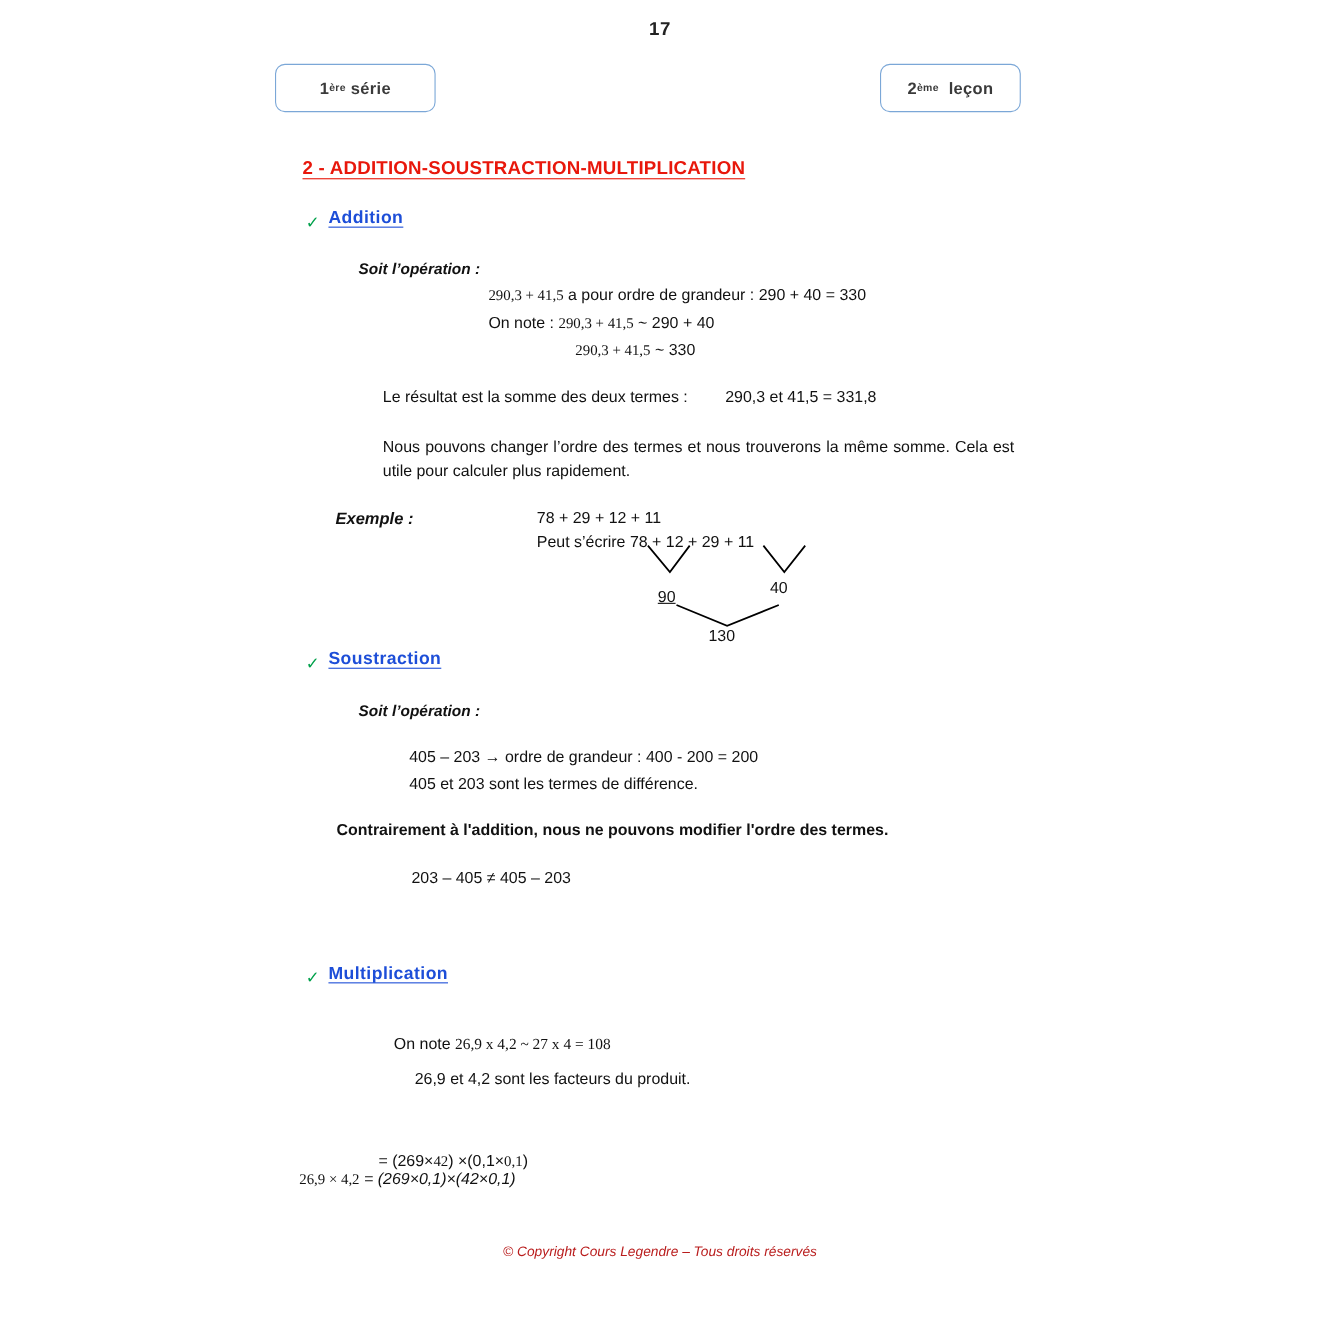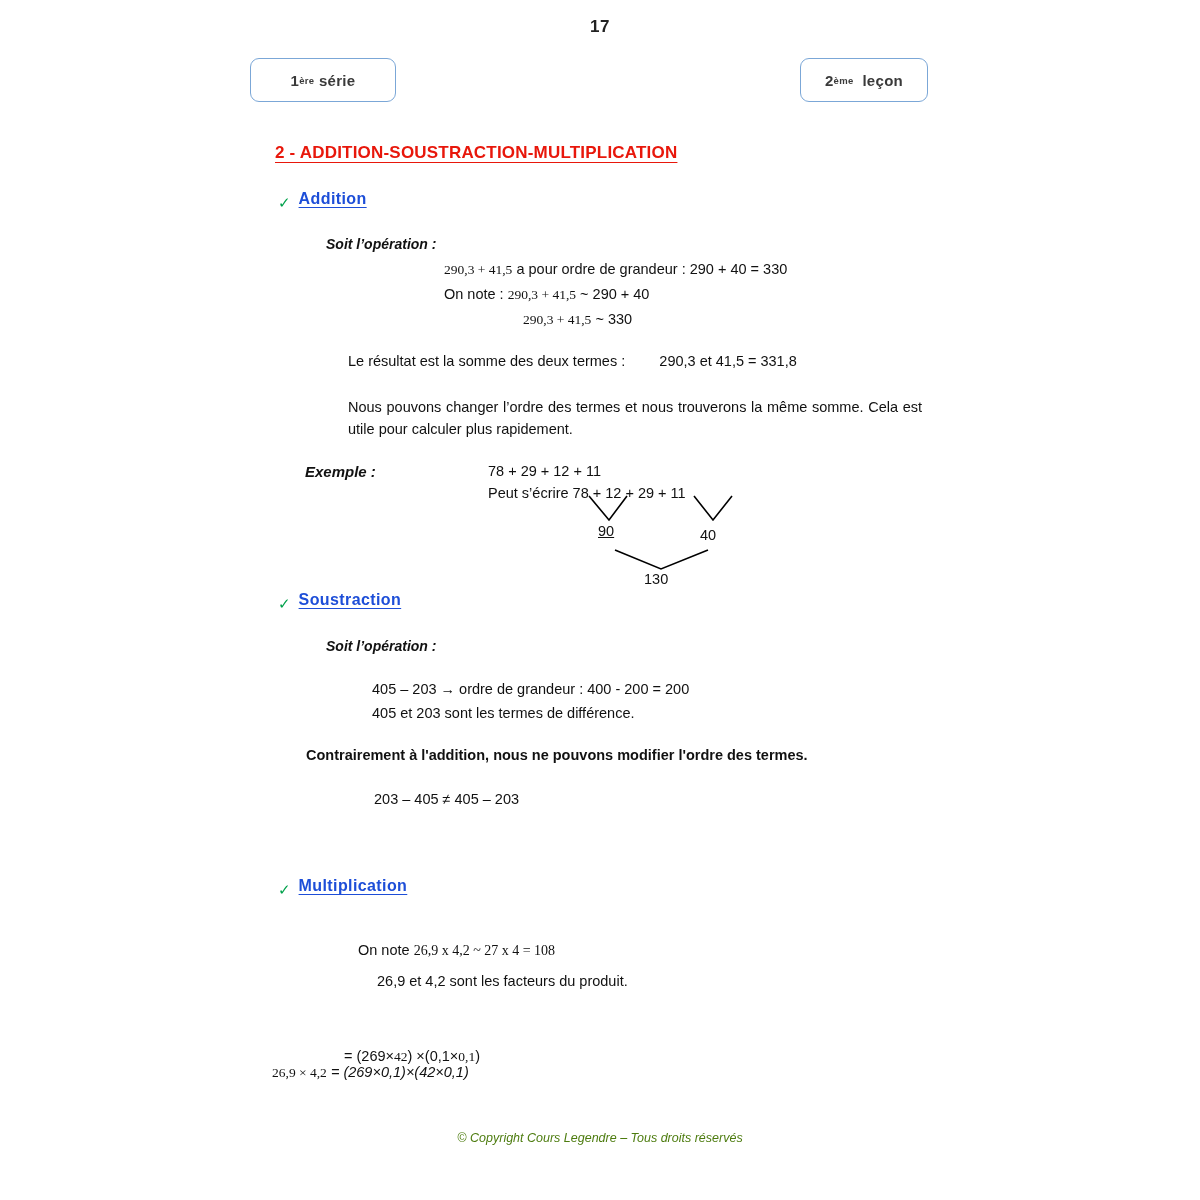--- a/index.html
+++ b/index.html
@@ -121,21 +121,21 @@
 
   
   .footer {
     position: absolute;
     left: 0;
     top: 1131px;
     width: 1200px;
     text-align: center;
     font-style: italic;
     font-size: 12.5px;
-    color: #4d7c0f;
+    color: #b91c1c;
   }
 </style>
 </head>
 <body>
 
 <div class="page">
 
   <div class="page-number">17</div>
 
   <div class="badge badge-left">
@@ -188,21 +188,21 @@
     <svg width="220" height="95" viewBox="0 0 220 95">
 
       <polyline points="29,2 49,26 67,2" fill="none" stroke="#000" stroke-width="1.6"></polyline>
 
       <polyline points="134,2 153,26 172,2" fill="none" stroke="#000" stroke-width="1.6"></polyline>
 
       <polyline points="55,56 101,75 148,56" fill="none" stroke="#000" stroke-width="1.6"></polyline>
     </svg>
   </div>
 
-  <div class="t" style="left:598px; top:521px;text-decoration:underline;">90</div>
+  <div class="t" style="left:598px; top:533px;text-decoration:underline;">90</div>
   <div class="t" style="left:700px; top:525px;">40</div>
   <div class="t" style="left:644px; top:569px;">130</div>
 
   <div class="sub-head" style="left:278px; top:591px;">
     <span class="check">✓</span>
     <span class="label">Soustraction</span>
   </div>
 
   <div class="t italic" style="left:326px; top:636px;">Soit l’opération :</div>
 

